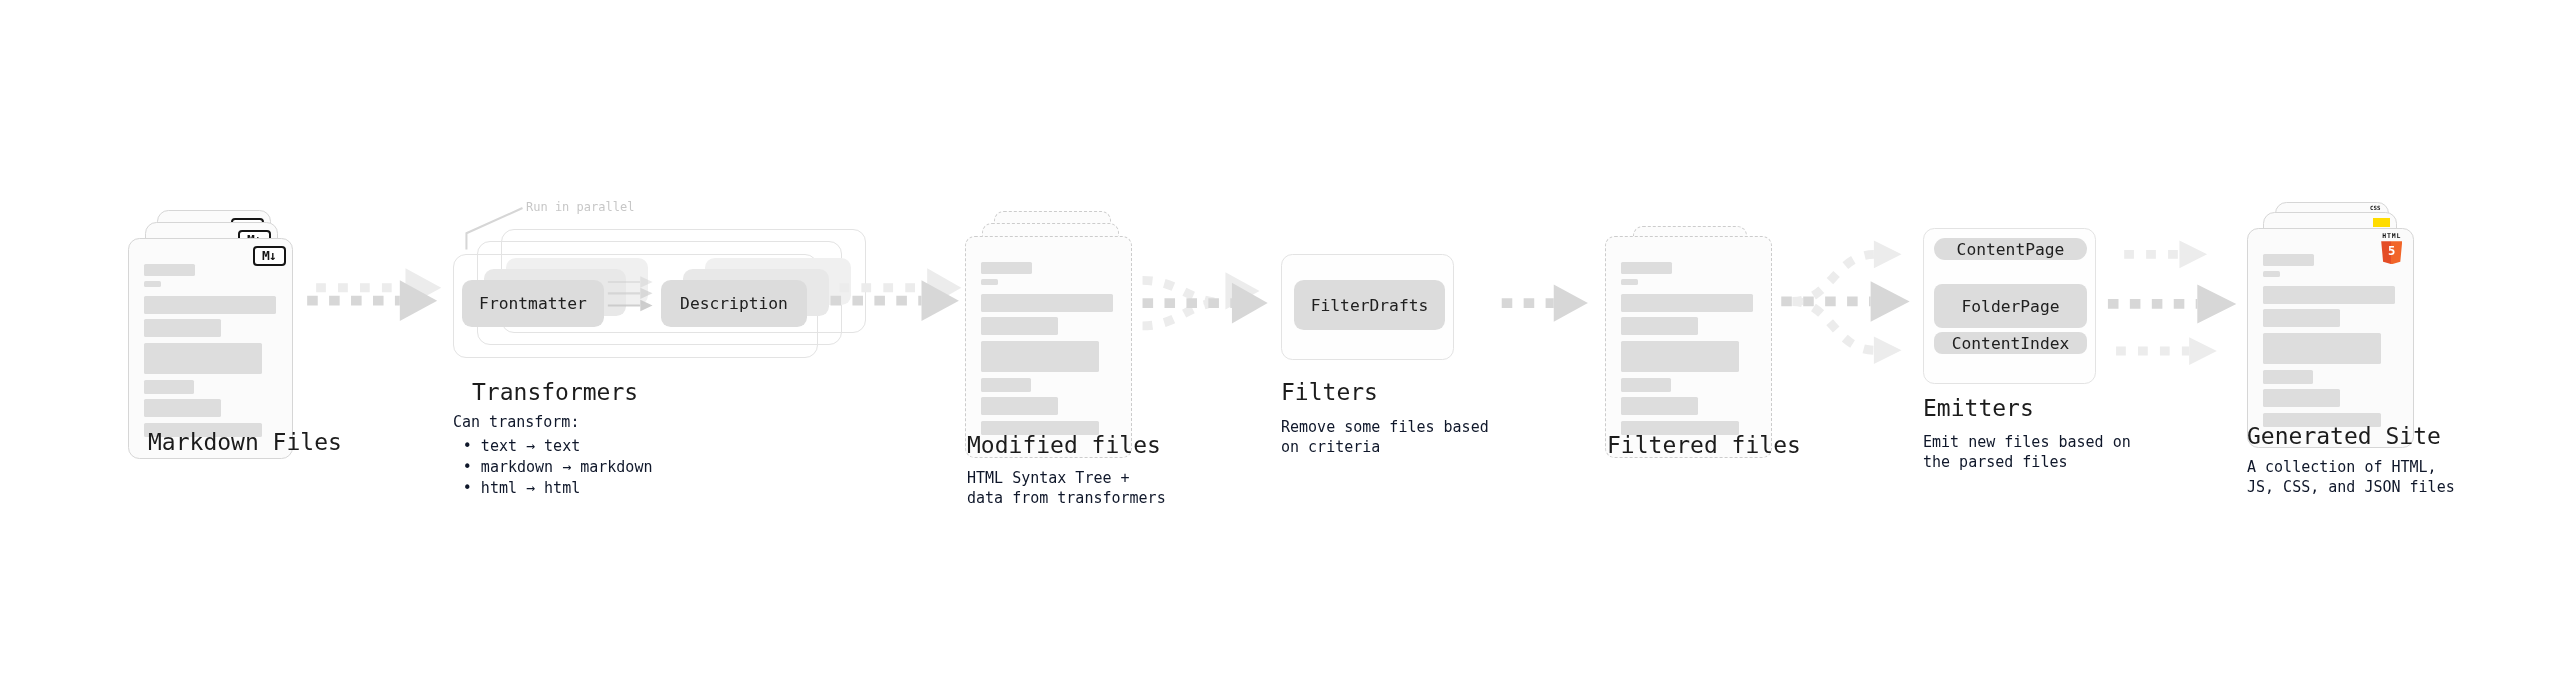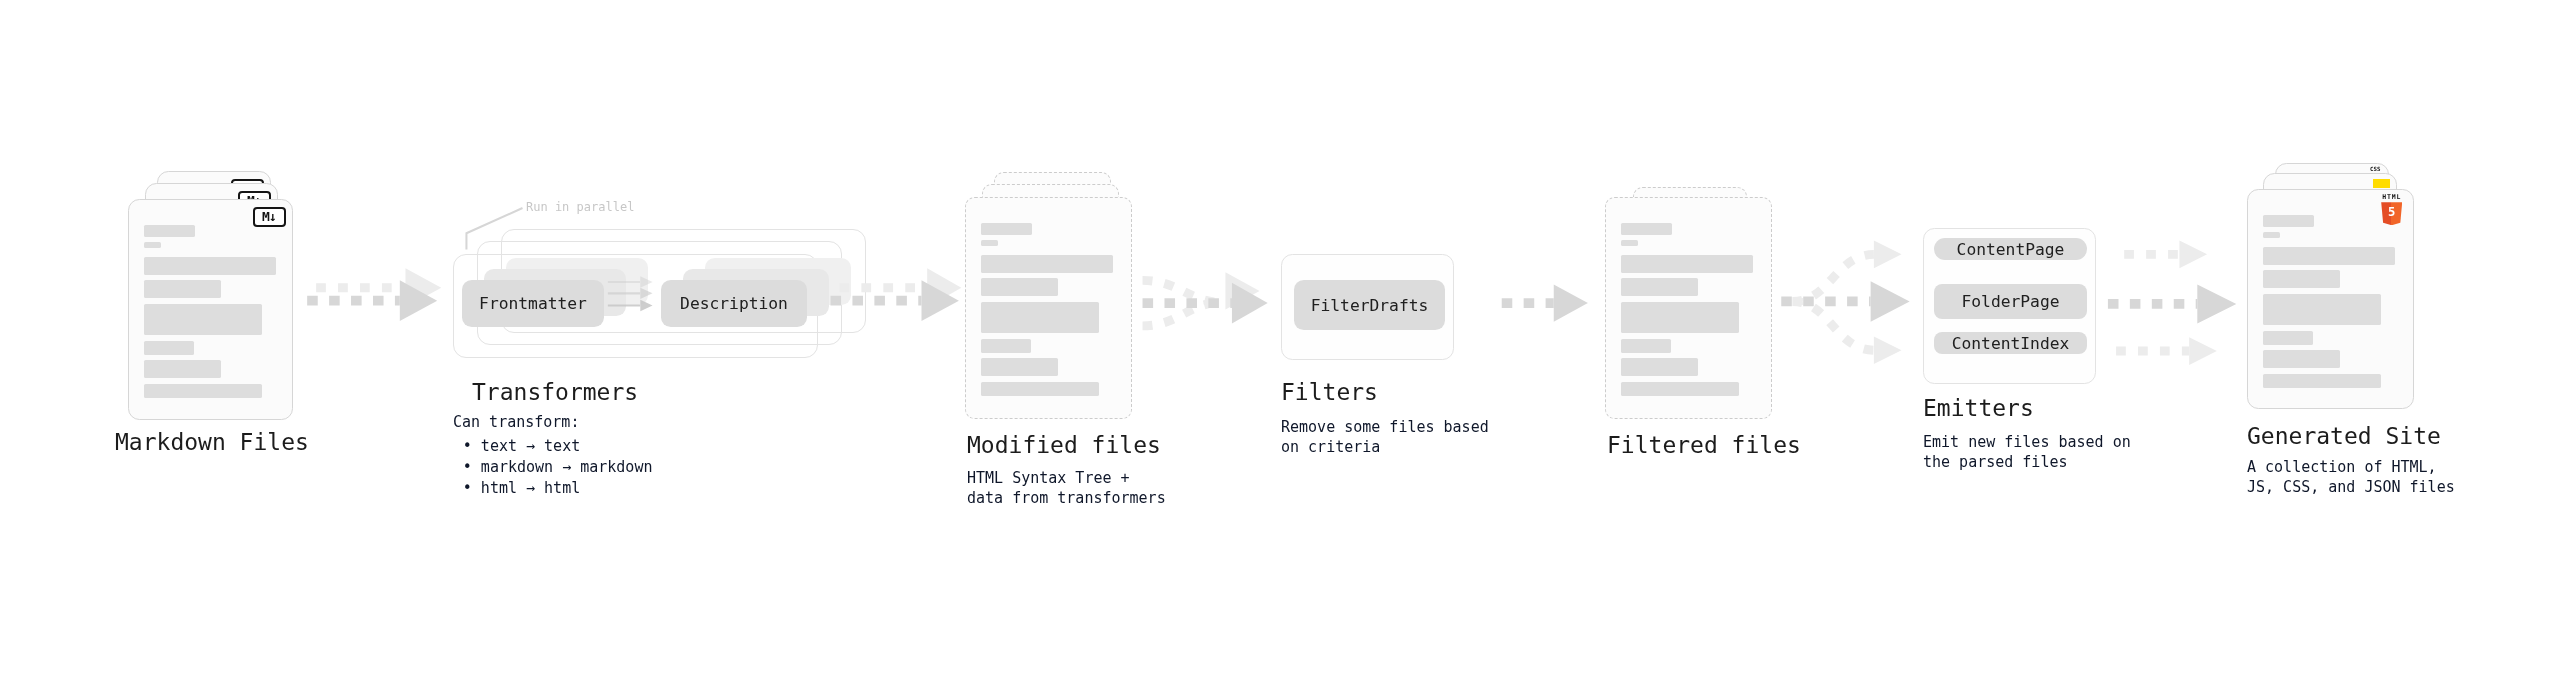--- a/index.html
+++ b/index.html
@@ -29,20 +29,21 @@
     font-family:"DejaVu Sans Mono","Liberation Mono",monospace;
     color:var(--text);
     overflow:hidden;
   }
   
   .doc{
     position:absolute;
     background:#fbfbfb;
     border:1.6px solid var(--card-border);
     border-radius:11.4px;
+    margin-top:39px;
   }
   .doc.dashed{
     background:#fcfcfc;
     border:1.6px dashed var(--dashed-border);
     border-radius:9.8px;
   }
   
   .bar{position:absolute;left:15.4px;background:var(--skeleton);border-radius:1.6px}
   .b1{top:25px;width:51px;height:12.2px}
   .b2{top:42px;width:17px;height:5.7px}
@@ -130,21 +131,21 @@
         <div class="bar b1"></div>
         <div class="bar b2"></div>
         <div class="bar b3"></div>
         <div class="bar b4"></div>
         <div class="bar b5"></div>
         <div class="bar b6"></div>
         <div class="bar b7"></div>
         <div class="bar b8"></div>
       </div>
     </div>
-    <div class="stage-label" style="left:115px;top:429px">Markdown Files</div>
+    <div class="stage-label" style="left:148px;top:429px">Markdown Files</div>
   </section>
 
   <section>
     <div class="tcontainer" style="left:501px;top:229px"></div>
     <div class="tcontainer" style="left:477px;top:241px"></div>
     <div class="tcontainer" style="left:453px;top:254px"></div>
 
     <div class="tnode ghost2" style="left:506px;top:258px;width:142px"></div>
     <div class="tnode ghost1" style="left:484px;top:269px;width:142px"></div>
     <div class="tnode" style="left:462px;top:280px;width:142px">Frontmatter</div>
@@ -208,21 +209,21 @@
         <div class="bar b7"></div>
         <div class="bar b8"></div>
       </div>
     </div>
     <div class="stage-label" style="left:1607px;top:432px">Filtered files</div>
   </section>
 
   <section>
     <div class="pcontainer" style="left:1923px;top:228px;width:173px;height:156px"></div>
     <div class="tnode" style="left:1934px;top:238px;width:153px;height:22px;border-radius:17px">ContentPage</div>
-    <div class="tnode" style="left:1934px;top:284px;width:153px;height:35px;border-radius:8.1px">FolderPage</div>
+    <div class="tnode" style="left:1934px;top:284px;width:153px;height:44px;border-radius:8.1px">FolderPage</div>
     <div class="tnode" style="left:1934px;top:332px;width:153px;height:22px;border-radius:8.1px">ContentIndex</div>
     <div class="stage-label" style="left:1923px;top:395px">Emitters</div>
     <div class="note" style="left:1923px;top:432px;line-height:20.3px">
       <div>Emit new files based on</div>
       <div>the parsed files</div>
     </div>
   </section>
 
   <section>
     <div class="doc" style="left:2275px;top:163px;width:114px;height:73px">

